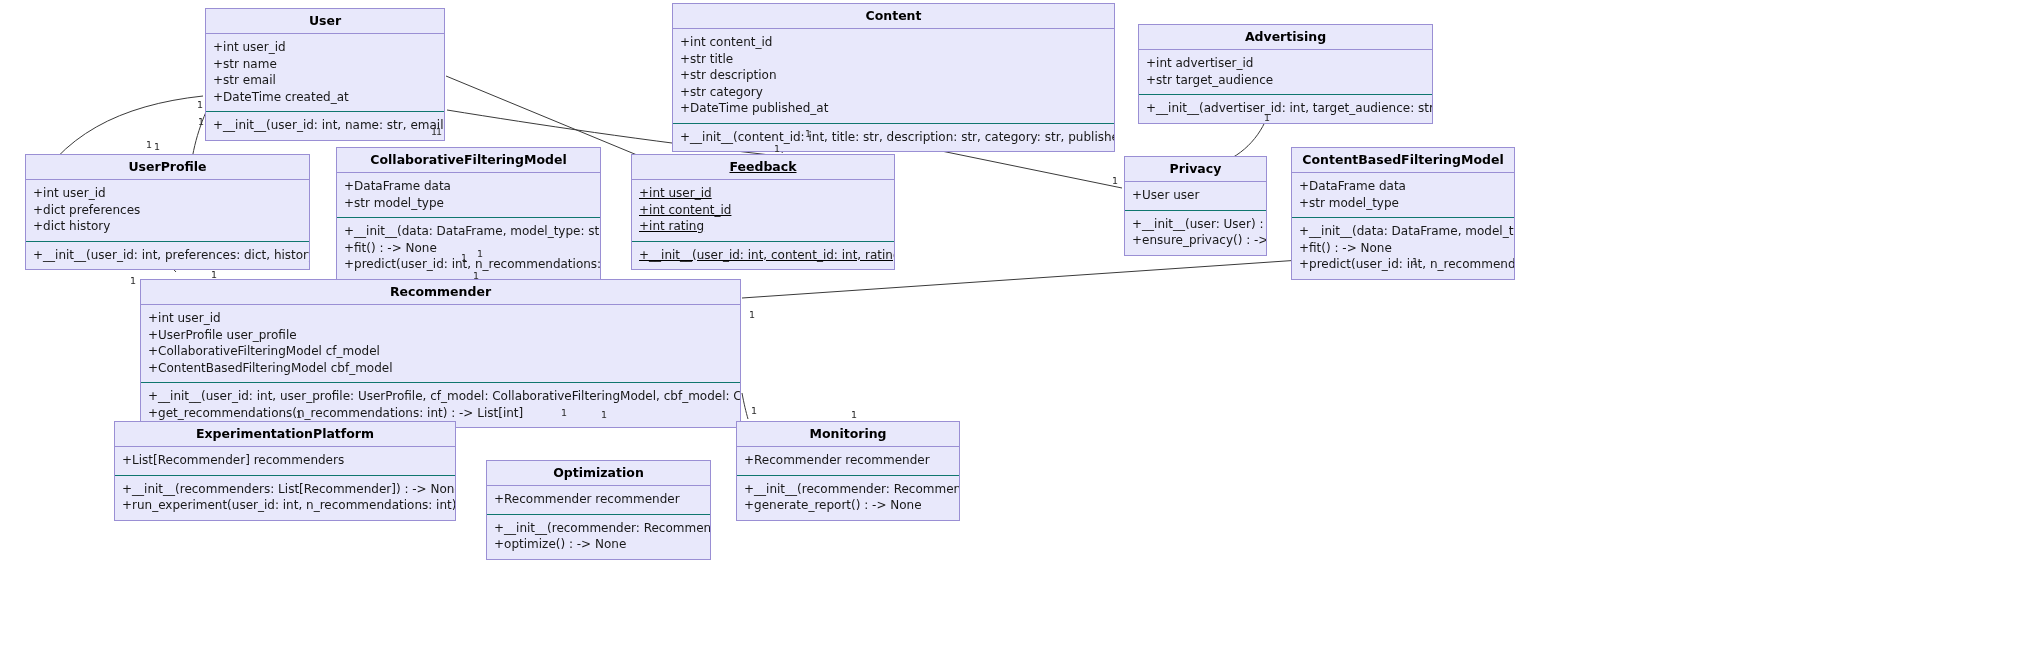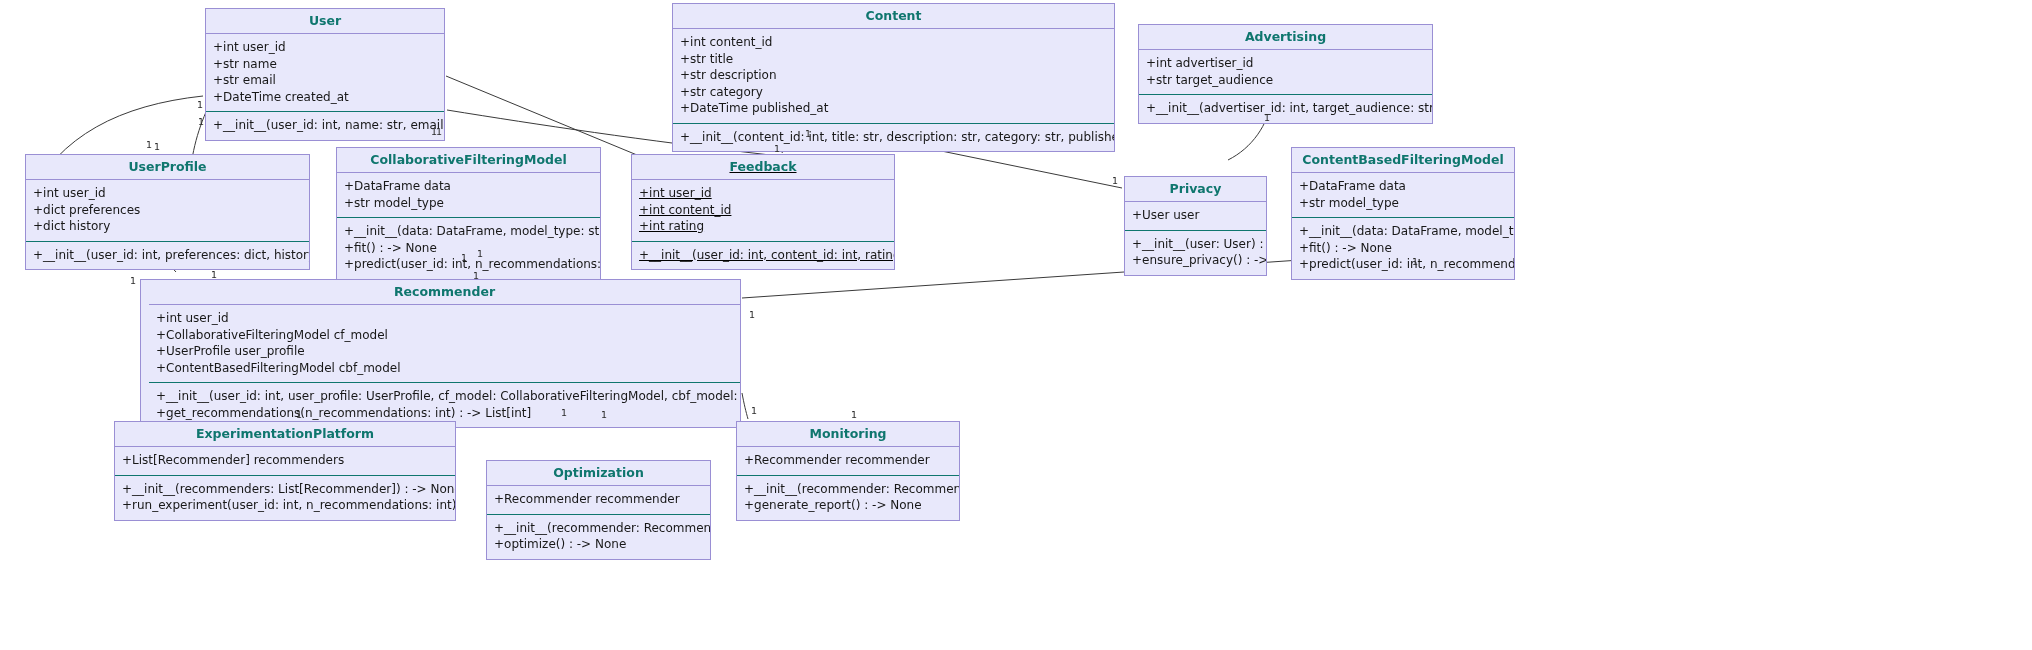--- a/index.html
+++ b/index.html
@@ -28,21 +28,21 @@
     position: absolute;
     box-sizing: border-box;
     border: 1px solid #9a8fd4;
     background: #e8e8fb;
     overflow: hidden;
   }
   .uml-title {
     text-align: center;
     font-weight: bold;
     font-size: 12.5px;
-    color: #0f766e;
+    color: #000000;
     padding: 5px 6px 5px 6px;
     line-height: 14px;
     border-bottom: 1px solid #9a8fd4;
     white-space: nowrap;
   }
   .uml-section {
     padding: 5px 7px 6px 7px;
   }
   .uml-attrs {
     border-bottom: 1px solid #0f766e;
@@ -142,21 +142,21 @@
       <div class="uml-title">Feedback</div>
       <div class="uml-section uml-attrs">
         <div class="uml-row">+int user_id</div>
         <div class="uml-row">+int content_id</div>
         <div class="uml-row">+int rating</div>
       </div>
       <div class="uml-section uml-methods">
         <div class="uml-row">+__init__(user_id: int, content_id: int, rating: int) : -&gt; None</div>
       </div>
     </div>
-    <div class="uml-class" style="left: 1124px; top: 176px; width: 143px; min-height: 77px;">
+    <div class="uml-class" style="left: 1124px; top: 156px; width: 143px; min-height: 77px;">
       <div class="uml-title">Privacy</div>
       <div class="uml-section uml-attrs">
         <div class="uml-row">+User user</div>
       </div>
       <div class="uml-section uml-methods">
         <div class="uml-row">+__init__(user: User) : -&gt; None</div>
         <div class="uml-row">+ensure_privacy() : -&gt; None</div>
       </div>
     </div>
     <div class="uml-class" style="left: 1291px; top: 147px; width: 224px; min-height: 102px;">
@@ -164,26 +164,26 @@
       <div class="uml-section uml-attrs">
         <div class="uml-row">+DataFrame data</div>
         <div class="uml-row">+str model_type</div>
       </div>
       <div class="uml-section uml-methods">
         <div class="uml-row">+__init__(data: DataFrame, model_type: str) : -&gt; None</div>
         <div class="uml-row">+fit() : -&gt; None</div>
         <div class="uml-row">+predict(user_id: int, n_recommendations: int) : -&gt; List[int]</div>
       </div>
     </div>
-    <div class="uml-class" style="left: 140px; top: 279px; width: 601px; min-height: 113px; padding-left: 8px;">
+    <div class="uml-class" style="left: 140px; top: 279px; width: 601px; min-height: 113px;">
       <div class="uml-title">Recommender</div>
       <div class="uml-section uml-attrs">
         <div class="uml-row">+int user_id</div>
+        <div class="uml-row">+UserProfile user_profile</div>
         <div class="uml-row">+CollaborativeFilteringModel cf_model</div>
-        <div class="uml-row">+UserProfile user_profile</div>
         <div class="uml-row">+ContentBasedFilteringModel cbf_model</div>
       </div>
       <div class="uml-section uml-methods">
         <div class="uml-row">+__init__(user_id: int, user_profile: UserProfile, cf_model: CollaborativeFilteringModel, cbf_model: ContentBasedFilteringModel) : -&gt; None</div>
         <div class="uml-row">+get_recommendations(n_recommendations: int) : -&gt; List[int]</div>
       </div>
     </div>
     <div class="uml-class" style="left: 114px; top: 421px; width: 342px; min-height: 75px;">
       <div class="uml-title">ExperimentationPlatform</div>
       <div class="uml-section uml-attrs">

